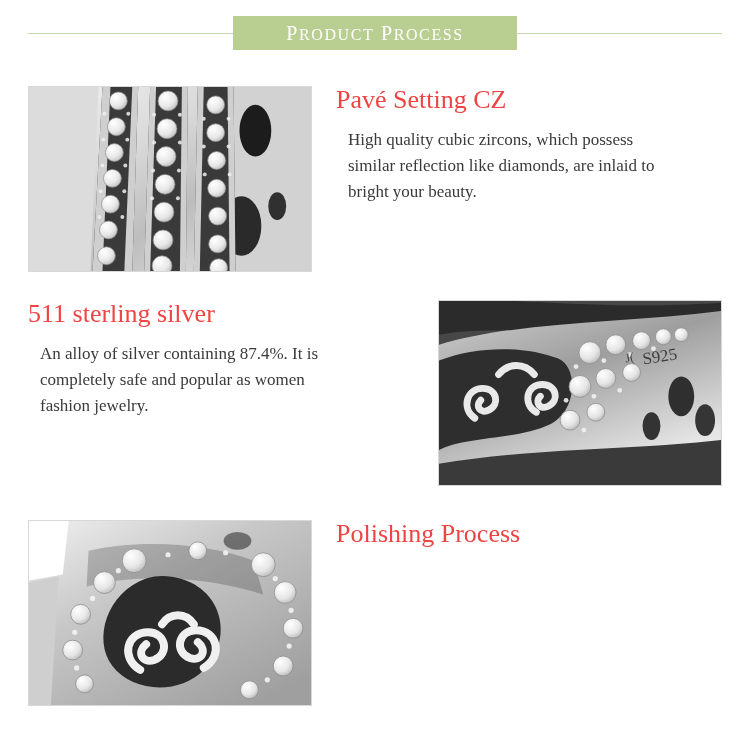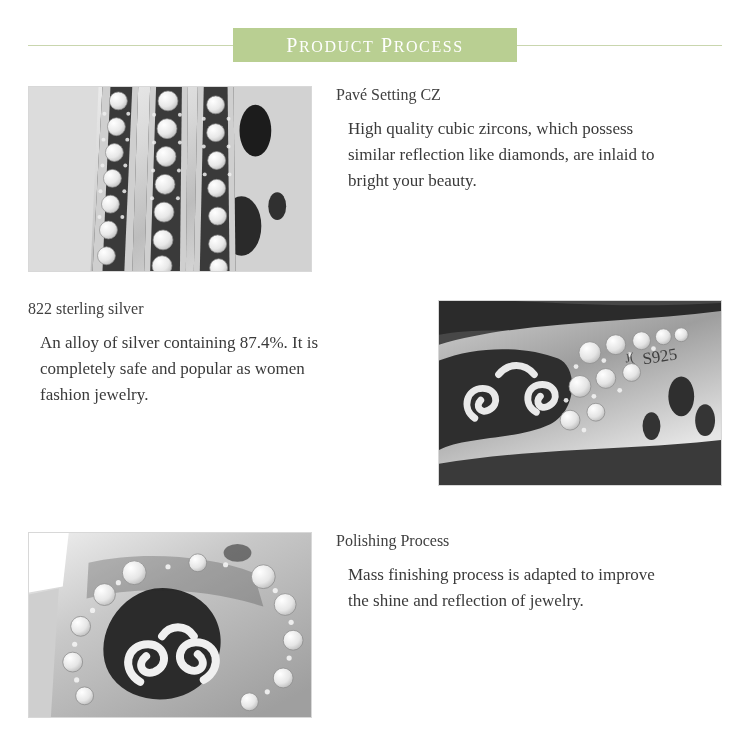--- a/index.html
+++ b/index.html
@@ -15,21 +15,21 @@
     position: relative;
     width: 750px;
     height: 750px;
     background: #ffffff;
     overflow: hidden;
   }
 
   
   .header {
     position: absolute;
-    top: 28px;
+    top: 16px;
     left: 0;
     width: 750px;
     height: 34px;
   }
   .header-rule {
     position: absolute;
     top: 17px;
     left: 28px;
     width: 694px;
     height: 1px;
@@ -56,21 +56,21 @@
   .header-title .cap { font-size: 20px; }
   .header-title .sc { font-size: 16px; }
 
   
   .row {
     position: absolute;
     width: 750px;
   }
   .row-1 { top: 86px;  height: 200px; }
   .row-2 { top: 300px; height: 200px; }
-  .row-3 { top: 532px; height: 200px; }
+  .row-3 { top: 520px; height: 200px; }
 
   .photo {
     position: absolute;
     top: 0;
     width: 284px;
     height: 186px;
     border: 1px solid #d8d8d8;
     background: #efefef;
     overflow: hidden;
   }
@@ -80,22 +80,22 @@
   .text-block {
     position: absolute;
     top: 0;
     width: 340px;
   }
   .text-right { left: 336px; }
   .text-left  { left: 28px; }
 
   .block-title {
     font-family: "Liberation Serif", serif;
-    font-size: 16px;
-    color: #404040;
+    font-size: 26px;
+    color: #ef4444;
     margin: 0 0 10px 0;
     line-height: 1.1;
     font-weight: normal;
   }
   .block-body {
     font-family: "Liberation Serif", serif;
     font-size: 17px;
     line-height: 1.55;
     color: #3a3a3a;
     margin: 12px;
@@ -208,21 +208,21 @@
       </svg>
     </div>
     <div class="text-block text-right">
       <h2 class="block-title">Pavé Setting CZ</h2>
       <p class="block-body">High quality cubic zircons, which possess similar reflection like diamonds, are inlaid to bright your beauty.</p>
     </div>
   </div>
 
   <div class="row row-2">
     <div class="text-block text-left">
-      <h2 class="block-title">822 sterling silver</h2>
+      <h2 class="block-title">511 sterling silver</h2>
       <p class="block-body">An alloy of silver containing 87.4%. It is completely safe and popular as women fashion jewelry.</p>
     </div>
     <div class="photo photo-right">
       <svg class="art" viewBox="0 0 284 186" preserveAspectRatio="none">
         <defs>
           <linearGradient id="sil2" x1="0" y1="0" x2="0.6" y2="1">
             <stop offset="0" stop-color="#cfcfcf"></stop>
             <stop offset="0.45" stop-color="#9e9e9e"></stop>
             <stop offset="1" stop-color="#e6e6e6"></stop>
           </linearGradient>
@@ -334,17 +334,16 @@
           <circle cx="262" cy="126" r="2.6"></circle>
             <circle cx="240" cy="160" r="2.6"></circle>
           <circle cx="140" cy="34" r="2.6"></circle>
             <circle cx="198" cy="32" r="2.6"></circle>
         </g>
         <ellipse cx="210" cy="20" rx="14" ry="9" fill="#333333" opacity="0.6"></ellipse>
       </svg>
     </div>
     <div class="text-block text-right">
       <h2 class="block-title">Polishing Process</h2>
-      <p class="block-body">Mass finishing process is adapted to improve the shine and reflection of jewelry.</p>
     </div>
   </div>
 
 </div>
 
 </body></html>

